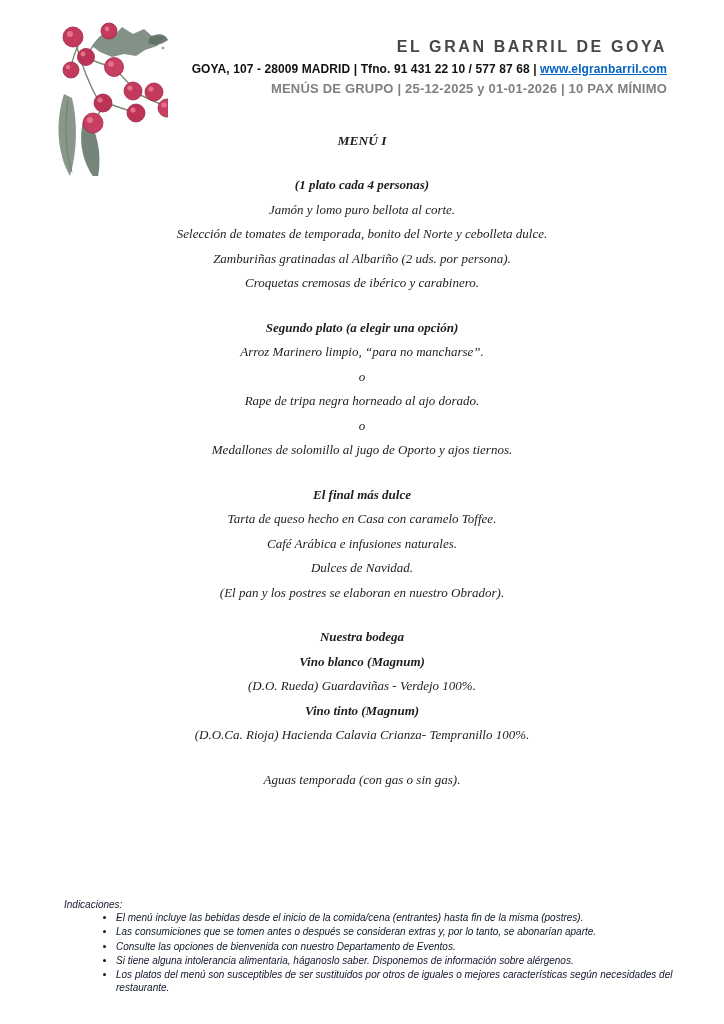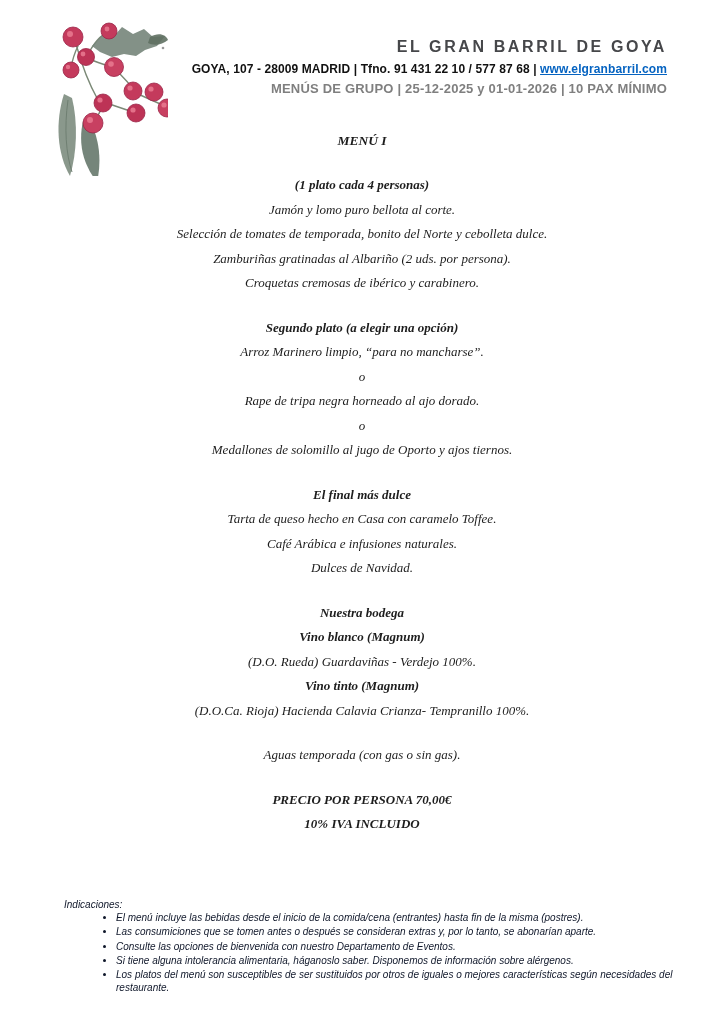--- a/index.html
+++ b/index.html
@@ -180,34 +180,31 @@
         <div class="menu-line">o</div>
         <div class="menu-line">Rape de tripa negra horneado al ajo dorado.</div>
         <div class="menu-line">o</div>
         <div class="menu-line">Medallones de solomillo al jugo de Oporto y ajos tiernos.</div>
       </div>
       <div class="menu-section">
         <div class="menu-line bold">El final más dulce</div>
         <div class="menu-line">Tarta de queso hecho en Casa con caramelo Toffee.</div>
         <div class="menu-line">Café Arábica e infusiones naturales.</div>
         <div class="menu-line">Dulces de Navidad.</div>
+        <div class="menu-line">(El pan y los postres se elaboran en nuestro Obrador).</div>
       </div>
       <div class="menu-section">
         <div class="menu-line bold">Nuestra bodega</div>
         <div class="menu-line bold">Vino blanco (Magnum)</div>
         <div class="menu-line">(D.O. Rueda) Guardaviñas - Verdejo 100%.</div>
         <div class="menu-line bold">Vino tinto (Magnum)</div>
         <div class="menu-line">(D.O.Ca. Rioja) Hacienda Calavia Crianza- Tempranillo 100%.</div>
       </div>
       <div class="menu-section">
         <div class="menu-line">Aguas temporada (con gas o sin gas).</div>
-      </div>
-      <div class="menu-section">
-        <div class="menu-line bold">PRECIO POR PERSONA 70,00€</div>
-        <div class="menu-line bold">10% IVA INCLUIDO</div>
       </div>
     </main>
 
   <footer class="indications">
     <div class="indications-label">Indicaciones:</div>
     <ul>
         <li>El menú incluye las bebidas desde el inicio de la comida/cena (entrantes) hasta fin de la misma (postres).</li>
         <li>Las consumiciones que se tomen antes o después se consideran extras y, por lo tanto, se abonarían aparte.</li>
         <li>Consulte las opciones de bienvenida con nuestro Departamento de Eventos.</li>
         <li>Si tiene alguna intolerancia alimentaria, háganoslo saber. Disponemos de información sobre alérgenos.</li>

